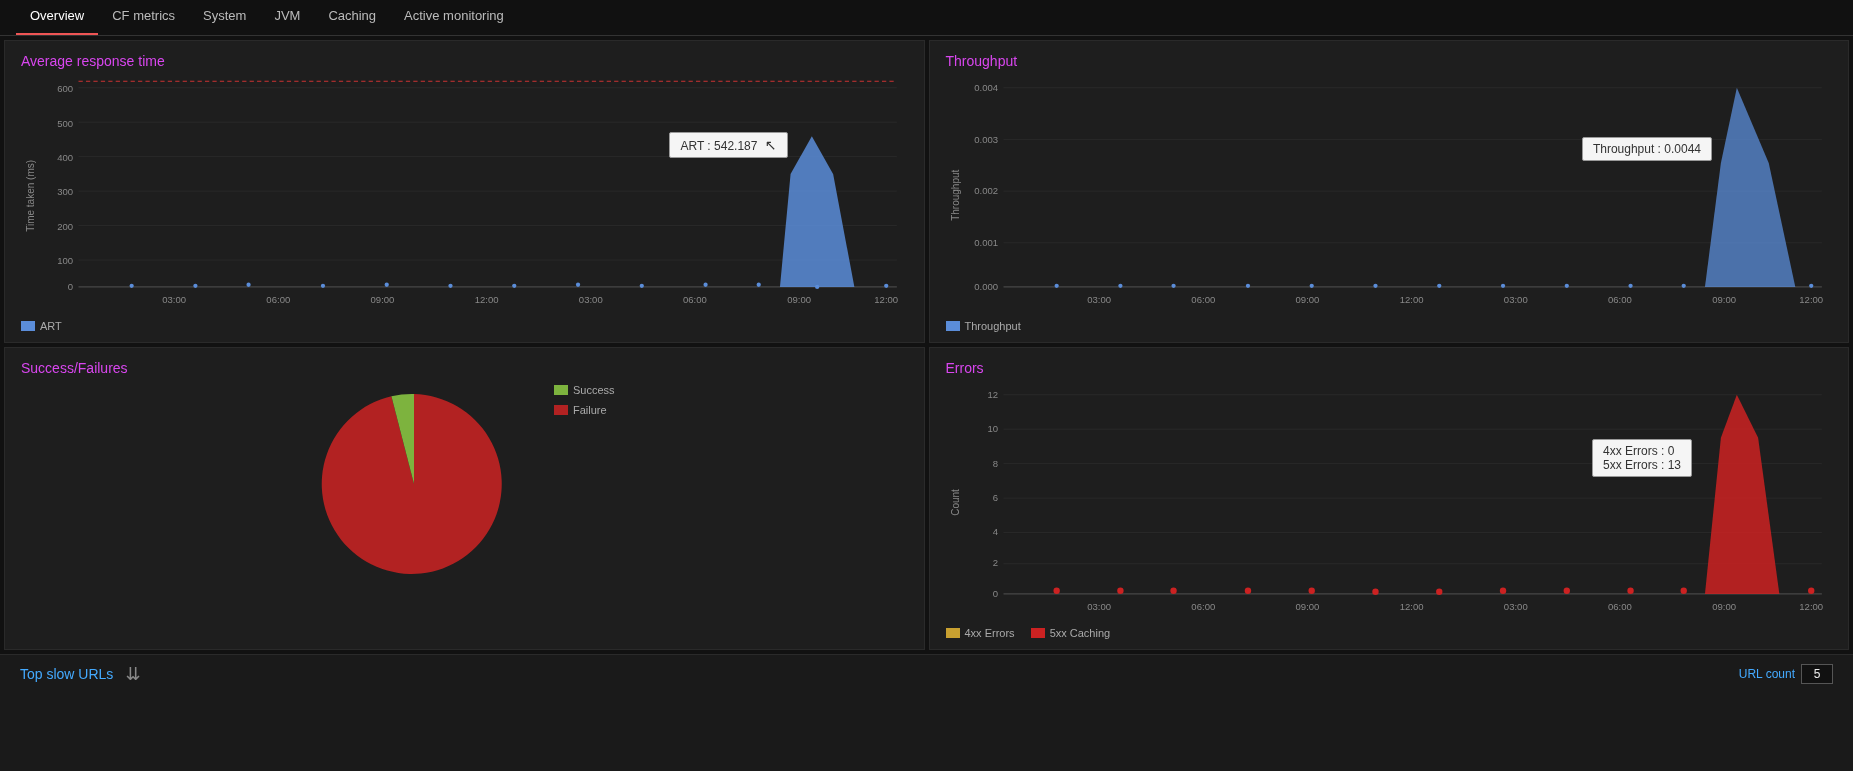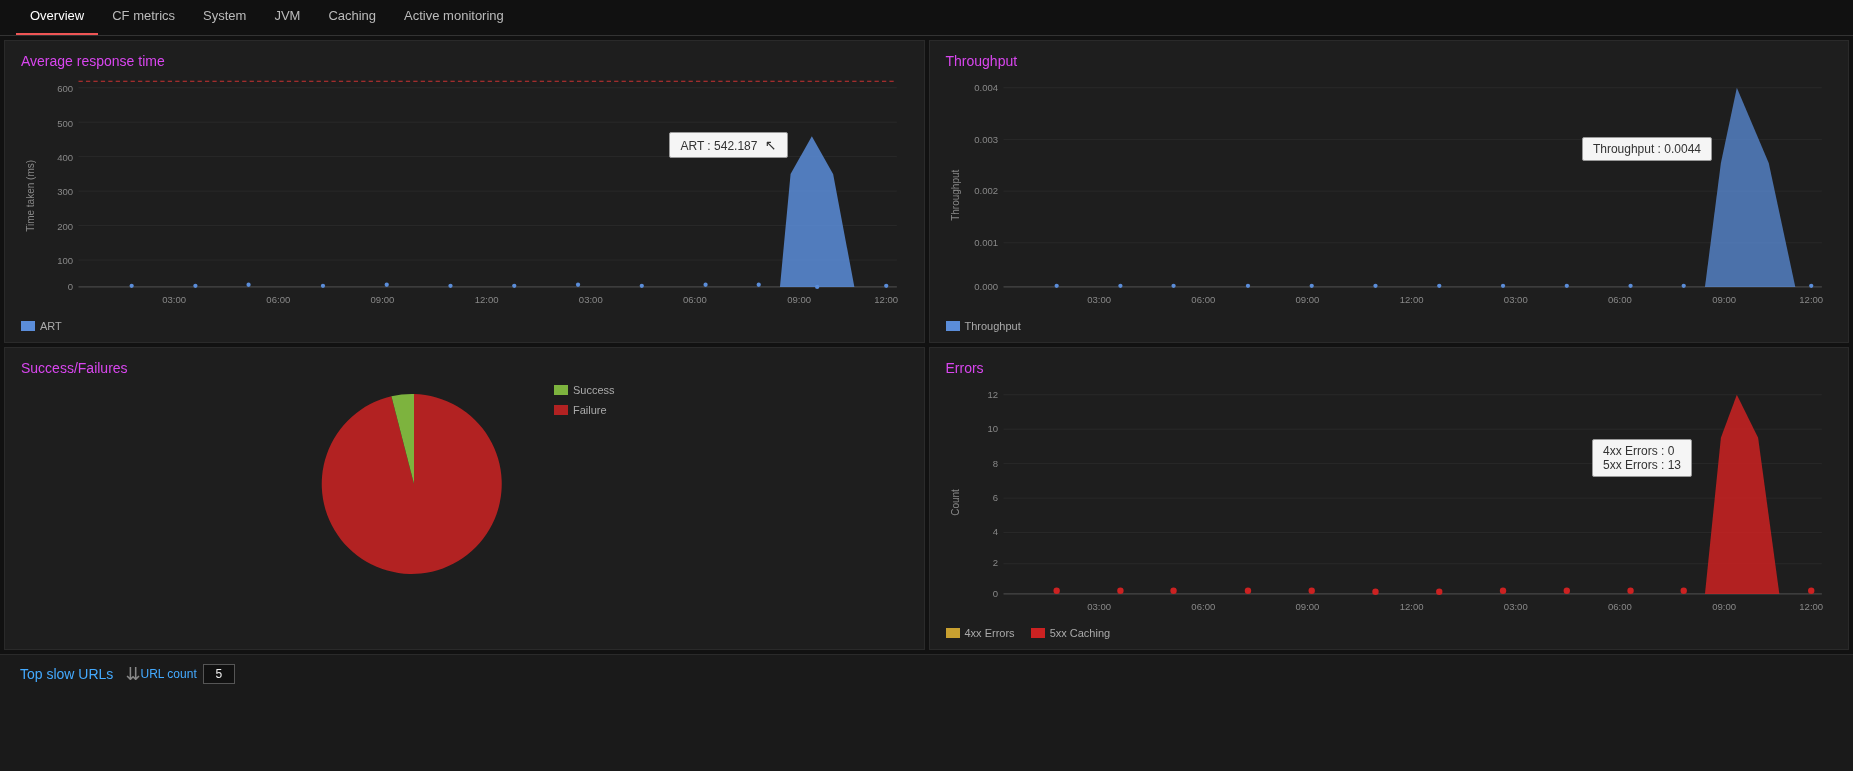--- a/index.html
+++ b/index.html
@@ -367,21 +367,21 @@
       </div>
       <div class="legend-item">
         <span class="legend-color" style="background:#cc2222;"></span>
         <span>5xx Caching</span>
       </div>
     </div>
   </div>
 
 </div>
 
-<div style="background:#1a1a1a; border-top: 1px solid #2a2a2a; display:flex; align-items:center; padding: 0 20px; height: 40px; width:100%;">
+<div style="background:#1a1a1a; border-top: 1px solid #2a2a2a; display:flex; align-items:center; justify-content:space-between; padding: 0 20px; height: 40px; width:100%;">
   <div style="display:flex; align-items:center; gap:12px;">
     <span style="color:#4af; font-size:14px;">Top slow URLs</span>
     <span style="color:#888; font-size:18px;">⇊</span>
   </div>
   <div style="display:flex; align-items:center; gap:6px;">
     <span style="color:#4af; font-size:12px;">URL count</span>
     <input type="text" class="url-count-input" style="background: rgb(17, 17, 17); border: 1px solid rgb(85, 85, 85); color: rgb(238, 238, 238); width: 32px; text-align: center; font-size: 12px; padding: 2px 4px;" value="5">
   </div>
 </div>
 

